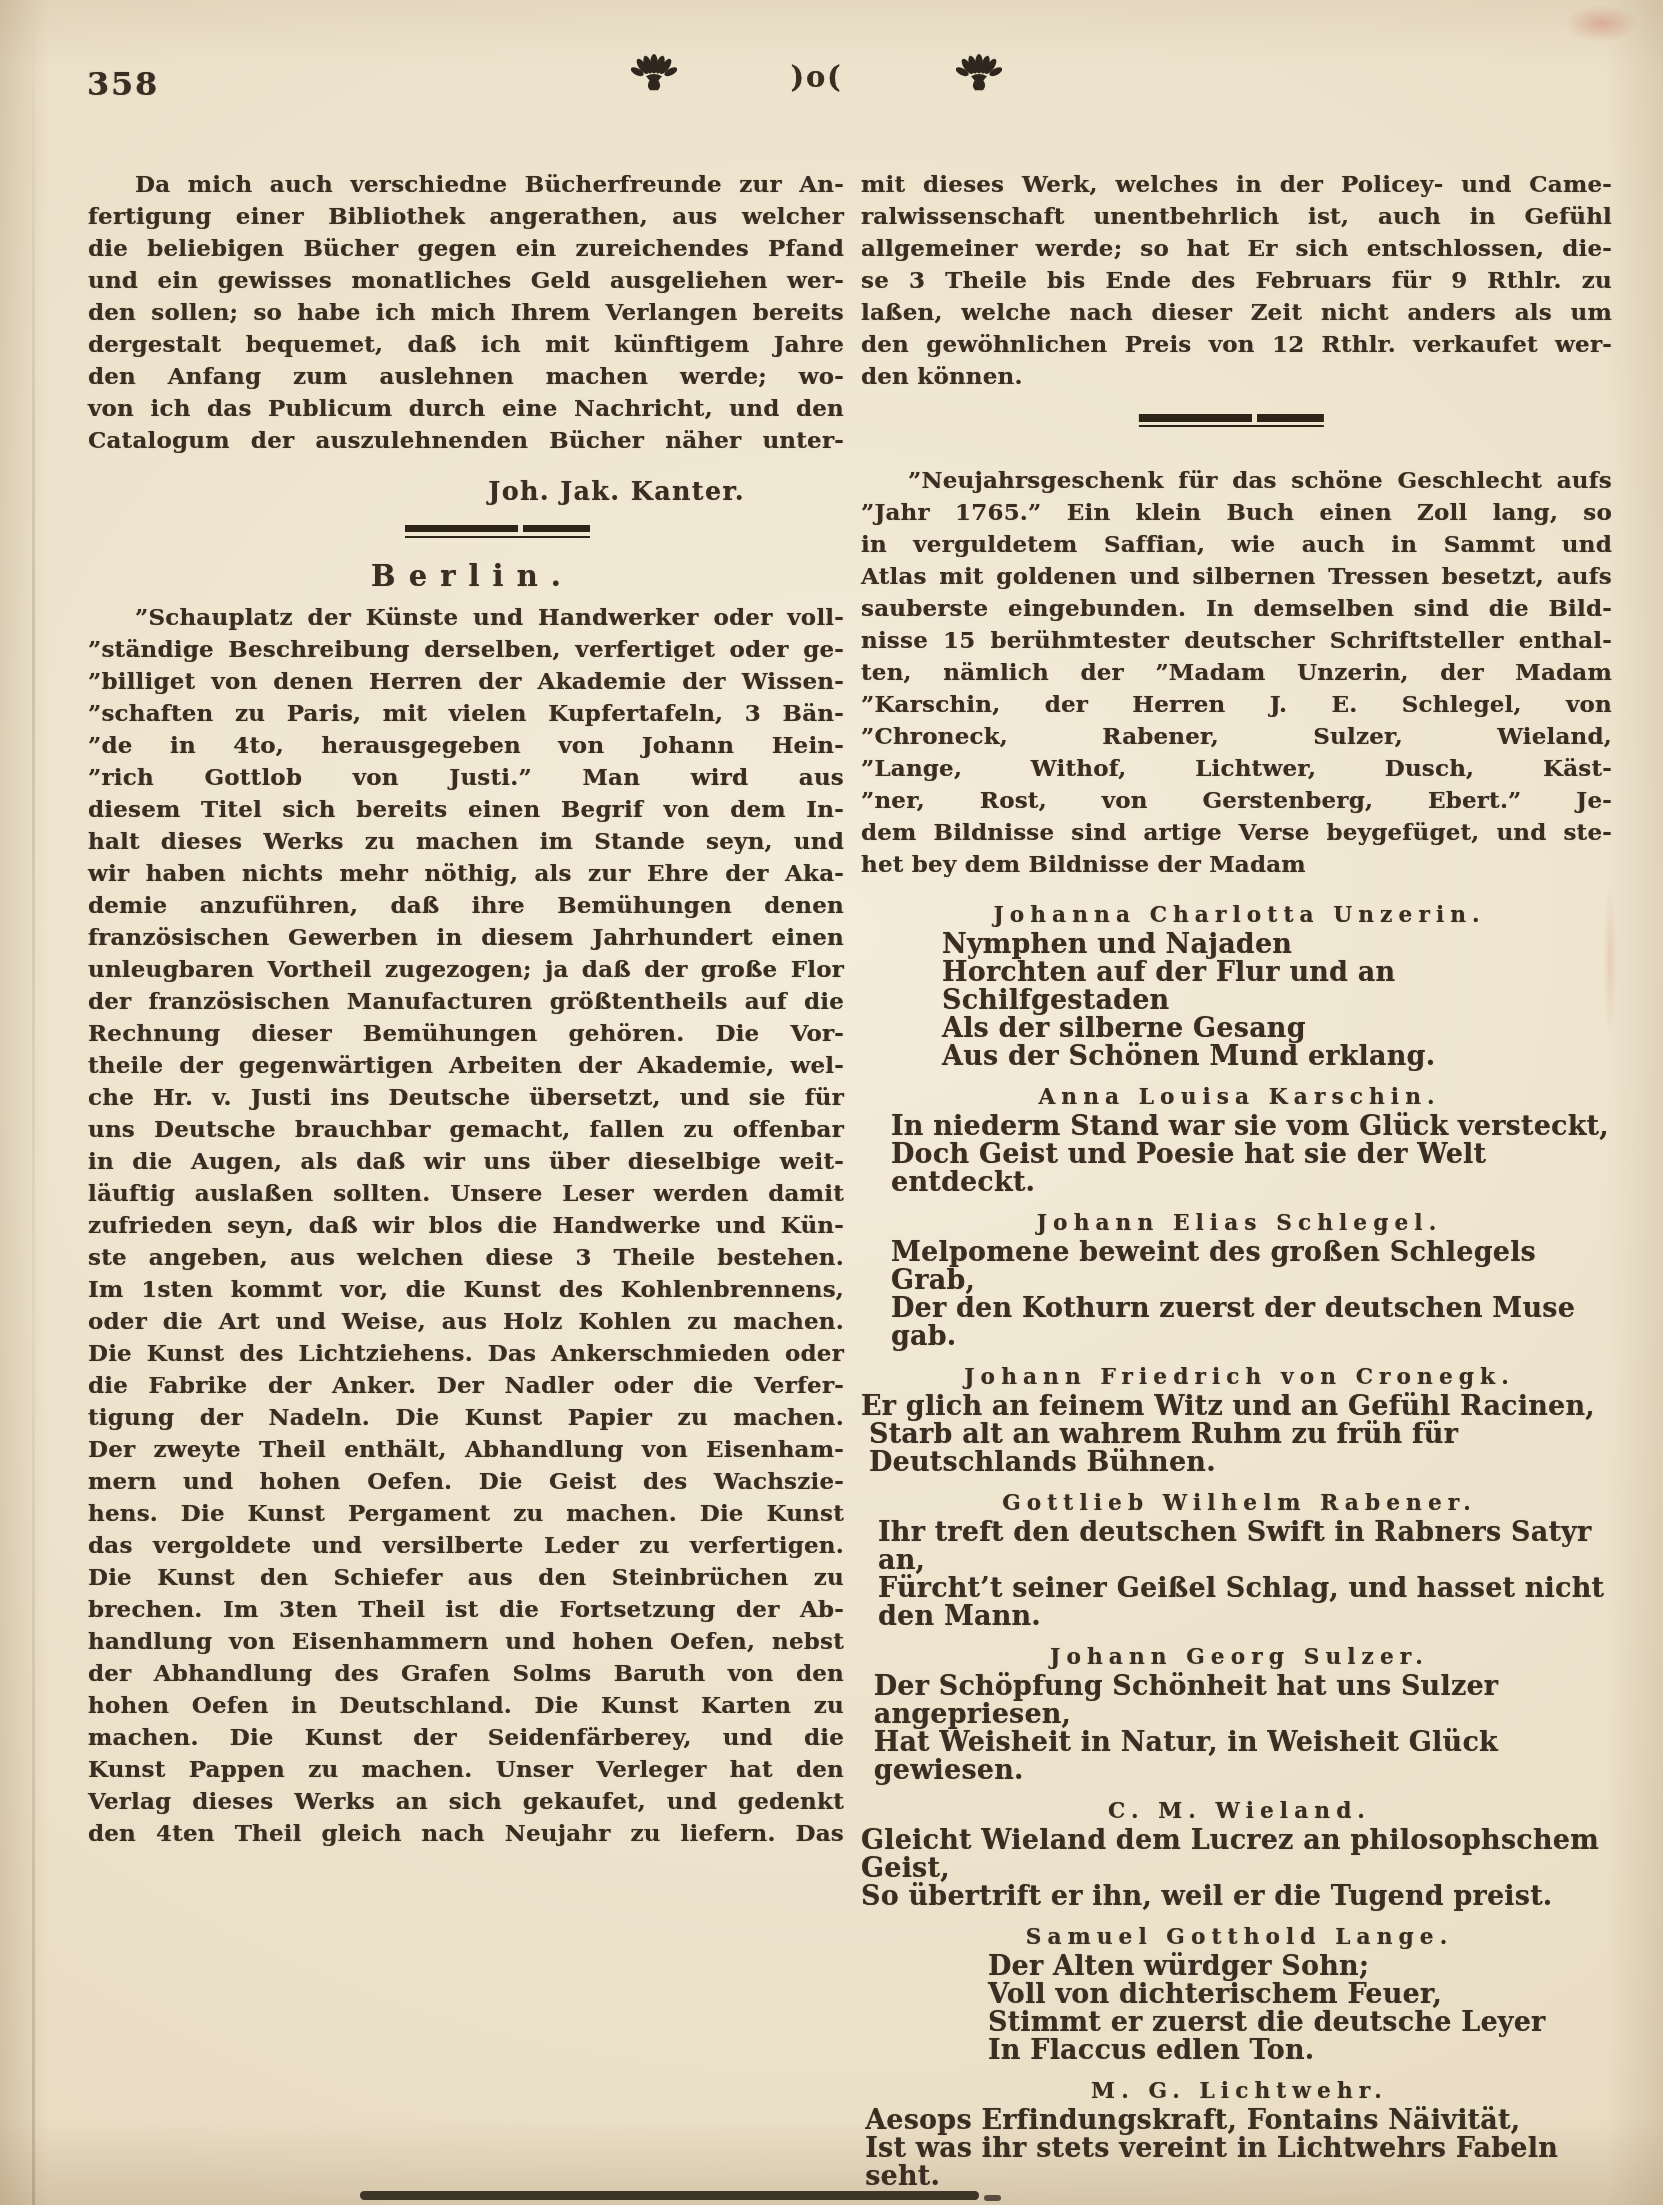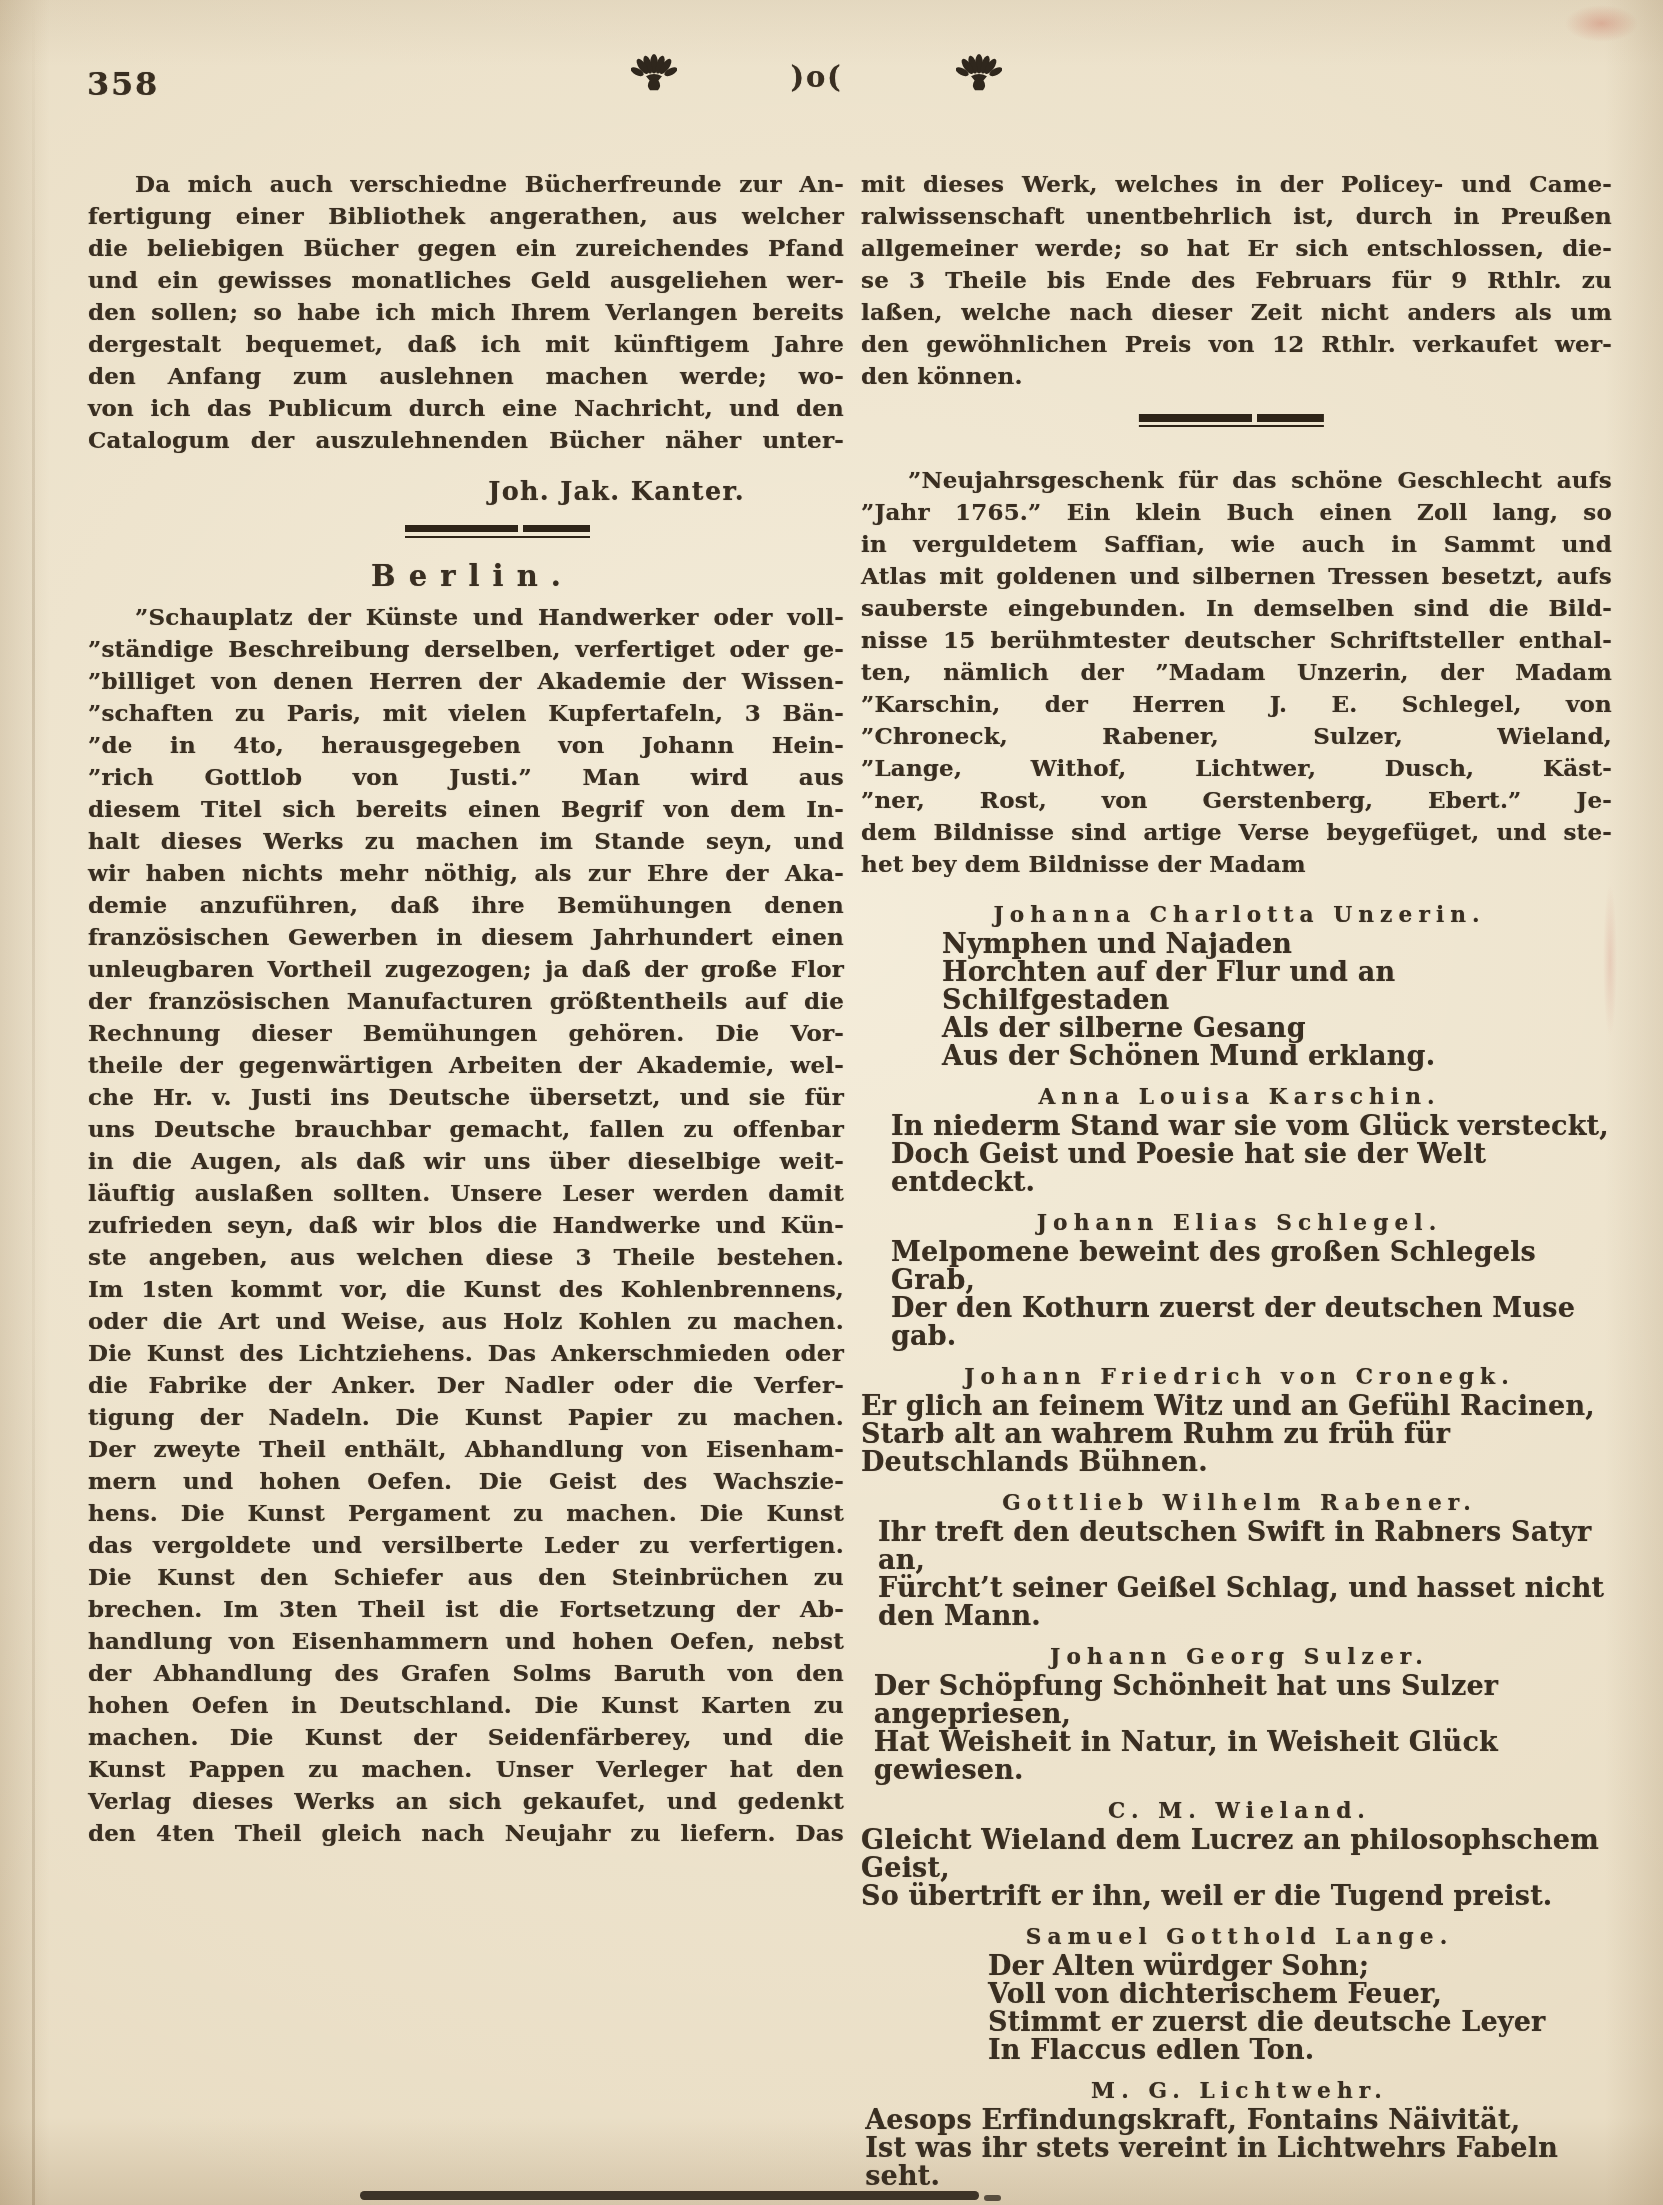--- a/index.html
+++ b/index.html
@@ -149,21 +149,21 @@
       <div class="line">machen.  Die Kunst der Seidenfärberey, und die</div>
       <div class="line">Kunst Pappen zu machen.  Unser Verleger hat den</div>
       <div class="line">Verlag dieses Werks an sich gekaufet, und gedenkt</div>
       <div class="line">den 4ten Theil gleich nach Neujahr zu liefern.  Das</div>
     </div>
 </div>
 
 <div class="col col-right">
   <div class="body-text">
       <div class="line">mit dieses Werk, welches in der Policey- und Came-</div>
-      <div class="line">ralwissenschaft unentbehrlich ist, durch in Preußen</div>
+      <div class="line">ralwissenschaft unentbehrlich ist, auch in Gefühl</div>
       <div class="line">allgemeiner werde; so hat Er sich entschlossen, die-</div>
       <div class="line">se 3 Theile bis Ende des Februars für 9 Rthlr. zu</div>
       <div class="line">laßen, welche nach dieser Zeit nicht anders als um</div>
       <div class="line">den gewöhnlichen Preis von 12 Rthlr. verkaufet wer-</div>
       <div class="line no-stretch">den können.</div>
     </div>
   <div class="divider divider-right">
     <div class="bar-thick"></div>
     <div class="bar-thin"></div>
   </div>
@@ -196,21 +196,21 @@
         <div class="verse" style="padding-left: 30px;">Doch Geist und Poesie hat sie der Welt entdeckt.</div>
       </div>
       <div class="poem">
         <div class="poem-title">Johann Elias Schlegel.</div>
         <div class="verse" style="padding-left: 30px;">Melpomene beweint des großen Schlegels Grab,</div>
         <div class="verse" style="padding-left: 30px;">Der den Kothurn zuerst der deutschen Muse gab.</div>
       </div>
       <div class="poem">
         <div class="poem-title">Johann Friedrich von Cronegk.</div>
         <div class="verse" style="padding-left: 0px;">Er glich an feinem Witz und an Gefühl Racinen,</div>
-        <div class="verse" style="padding-left: 0px;">Starb alt an wahrem Ruhm zu früh für Deutschlands Bühnen.</div>
+        <div class="verse" style="padding-left: 0px; margin-left: 8px;">Starb alt an wahrem Ruhm zu früh für Deutschlands Bühnen.</div>
       </div>
       <div class="poem">
         <div class="poem-title">Gottlieb Wilhelm Rabener.</div>
         <div class="verse" style="padding-left: 17px;">Ihr treft den deutschen Swift in Rabners Satyr an,</div>
         <div class="verse" style="padding-left: 17px;">Fürcht’t seiner Geißel Schlag, und hasset nicht den Mann.</div>
       </div>
       <div class="poem">
         <div class="poem-title">Johann Georg Sulzer.</div>
         <div class="verse" style="padding-left: 12.7px;">Der Schöpfung Schönheit hat uns Sulzer angepriesen,</div>
         <div class="verse" style="padding-left: 12.7px;">Hat Weisheit in Natur, in Weisheit Glück gewiesen.</div>

